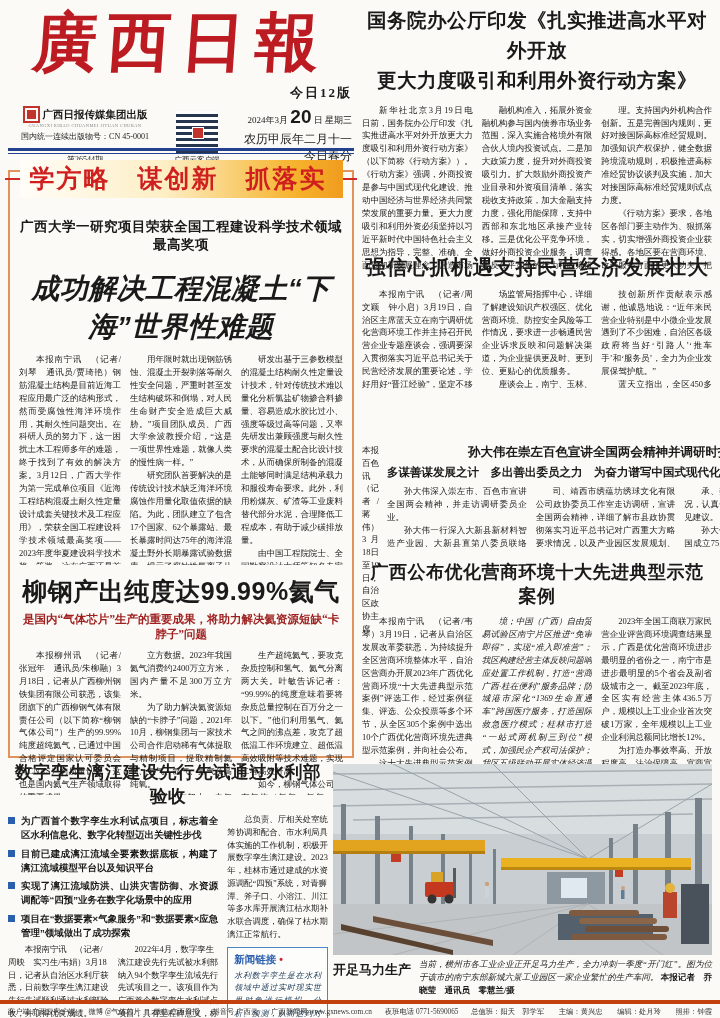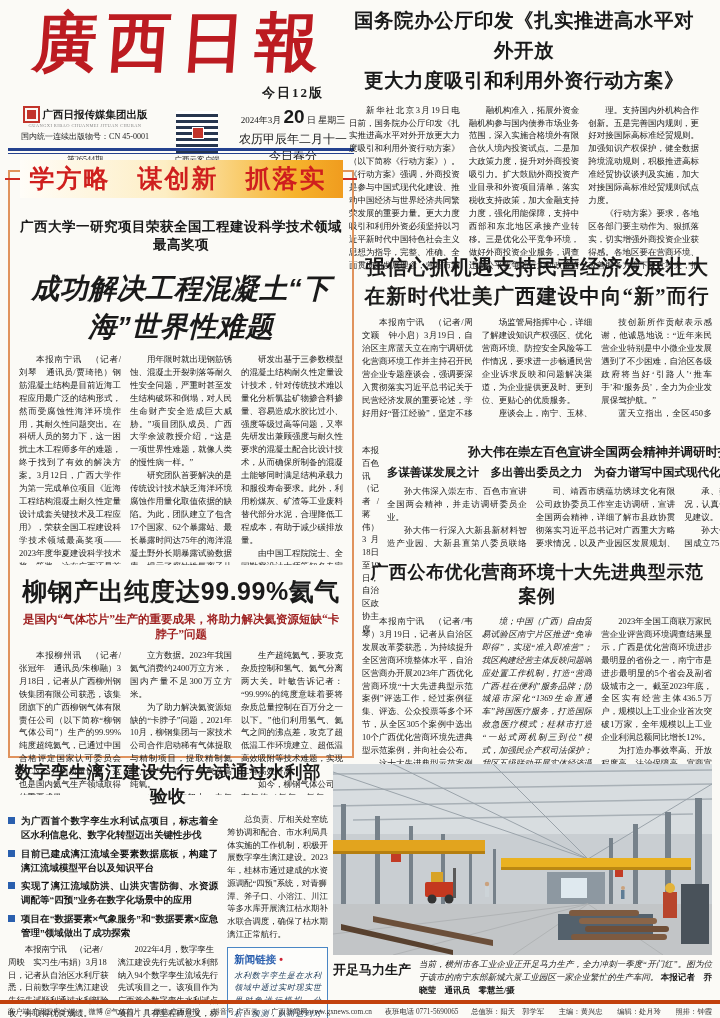--- a/index.html
+++ b/index.html
@@ -16,37 +16,37 @@
   .pub-logo::after{content:"";position:absolute;left:2px;top:2px;right:2px;bottom:2px;background:#c2342b;}
   .pub-latin{font-size:4.5px;color:#888;letter-spacing:.4px;}
   .pub-line2{font-size:8px;margin-top:3px;}
   .pub-line3{font-size:8px;margin-top:12px;}
   .qr-block{width:48px;text-align:center;}
   .qr{width:42px;height:42px;margin:0 auto;position:relative;background:
       repeating-linear-gradient(0deg,#27364f 0 3px,#fff 3px 6px),
       repeating-linear-gradient(90deg,#27364f 0 3px,rgba(255,255,255,.75) 3px 6px);}
   .qr::after{content:"";position:absolute;left:16px;top:16px;width:10px;height:10px;background:#c2342b;border:1px solid #fff;}
   .qr-caption{font-size:7.5px;margin-top:2px;}
-  .date-block{width:118px;text-align:center;}
+  .date-block{width:118px;text-align:right;}
   .edition{font-size:13px;font-weight:bold;letter-spacing:2px;}
   .date-line{font-size:9px;margin-top:4px;}
   .date-day{font-size:19px;font-weight:900;font-family:"Liberation Sans",sans-serif;}
   .lunar-line{font-size:12px;margin-top:3px;}
   #mast-rule{position:absolute;left:8px;top:148px;width:346px;border-top:3px solid #24418e;}
   #mast-rule::after{content:"";position:absolute;left:0;top:2px;width:346px;border-top:1px solid #24418e;}
   
   .cols{display:flex;gap:9px;overflow:hidden;text-align:justify;}
   .col{flex:1 1 0;font-size:8.5px;line-height:1.52;overflow:hidden;}
   .para{margin:0;text-indent:2em;}
   .headline-serif{font-weight:900;text-align:center;font-family:"Liberation Serif","DejaVu Serif",serif;}
   .headline-hei{font-weight:900;text-align:center;font-family:"Liberation Sans","DejaVu Sans",sans-serif;}
   .kicker{font-weight:bold;text-align:center;font-family:"Liberation Sans","DejaVu Sans",sans-serif;}
   .italic .para,.italic{font-style:italic;}
   
-  #a-state{position:absolute;left:349px;top:6px;width:350px;}
+  #a-state{position:absolute;left:362px;top:6px;width:350px;}
   #a-state .hl{font-size:19.5px;line-height:1.55;letter-spacing:.5px;}
   #a-state .cols{height:168px;margin-top:7px;}
   
   #frame{position:absolute;left:8px;top:170px;width:346px;height:588px;border:2px solid #e0935d;
          padding:0 9px;box-sizing:border-box;}
   #banner{display:flex;align-items:center;margin:-12px -14px 0 -14px;}
   .banner-rule{flex:1;height:2px;background:#cf2a24;}
   .banner-core{background:linear-gradient(90deg,#fffdf8 0%,#fdeec4 45%,#f6b32d 85%,#f09c1e 100%);
                padding:2px 16px 3px 10px;font-size:25px;font-weight:900;color:#cf1f1e;
                font-family:"Liberation Sans","DejaVu Sans",sans-serif;letter-spacing:2px;white-space:nowrap;}
@@ -196,21 +196,20 @@
             <p class="para">生产超纯氦气，要攻克杂质控制和氢气、氦气分离两大关。叶敏告诉记者：“99.99%的纯度意味着要将杂质总量控制在百万分之一以下。”他们利用氢气、氦气之间的沸点差，攻克了超低温工作环境建立、超低温高效吸附等技术难题，实现二者高效分离。</p>
             <p class="para">如今，柳钢气体公司稀有气体（氦气、氪气、氙气、氖气）已实现量产，年产量达18万立方米。目前，该公司已销售超纯氦气超过3000立方米。</p>
           </div>
       </div>
     </div>
   </div>
 
   <div id="a-lan">
     <div class="hl headline-serif">
       <div>强信心抓机遇支持民营经济发展壮大</div>
-      <div>在新时代壮美广西建设中向“新”而行</div>
     </div>
     <div class="cols">
       <div class="col">
           <p class="para">本报南宁讯　（记者/周文颖　钟小启）3月19日，自治区主席蓝天立在南宁调研优化营商环境工作并主持召开民营企业专题座谈会，强调要深入贯彻落实习近平总书记关于民营经济发展的重要论述，学好用好“晋江经验”，坚定不移发展实体经济、持续优化营商环境，促进我区民营经济不断发展壮大，在新时代壮美广西建设中向“高”而攀、向“新”而行、向海而兴。</p>
         </div>
       <div class="col">
           <p class="para">场监管局指挥中心，详细了解建设知识产权强区、优化营商环境、防控安全风险等工作情况，要求进一步畅通民营企业诉求反映和问题解决渠道，为企业提供更及时、更到位、更贴心的优质服务。</p>
           <p class="para">座谈会上，南宁、玉林、贺州3市政府负责同志作交流发言，桂林力源粮油食品集团有限公司、广西力顺宝科技有限公司等8家民营企业的代表围绕“政府如何更好支持民营企业持续健康发展”等提出意见建议。区直、中直有关部门负责同志现场解答和回应。蓝天立认真听取发言，对全区民营企业为广西经济发展和科</p>
         </div>
       <div class="col">

